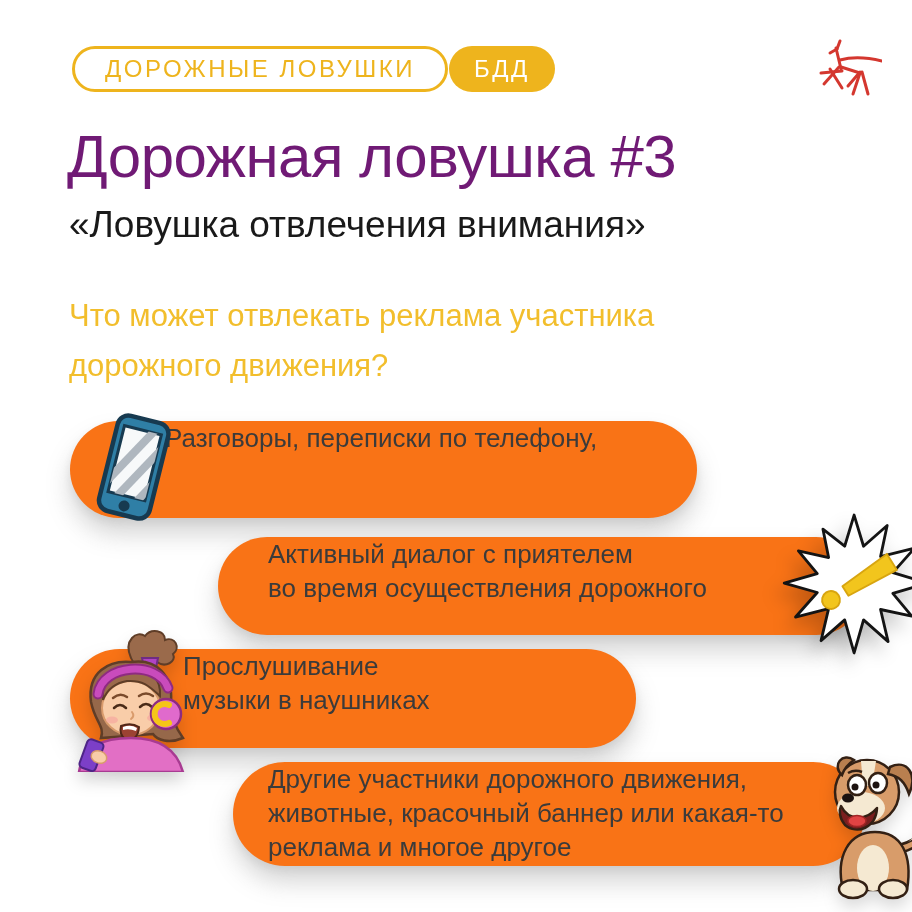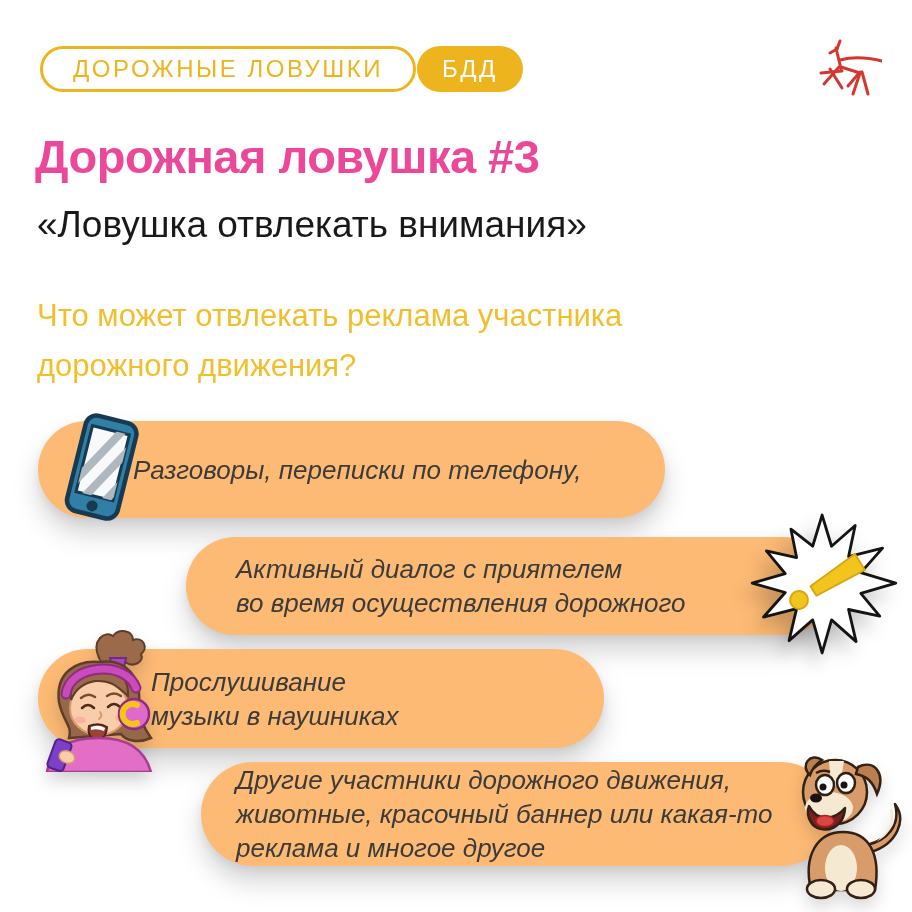--- a/index.html
+++ b/index.html
@@ -3,21 +3,21 @@
 <meta charset="utf-8">
 <style>
   html,body{margin:0;padding:0;}
   body{
     width:912px;height:912px;
     background:#ffffff;
     font-family:"Liberation Sans", sans-serif;
     position:relative;
     overflow:hidden;
   }
-  .stage{position:absolute;inset:0;}
+  .stage{position:absolute;inset:0;margin-left:32px;}
 
   
   .badge{
     position:absolute;top:46px;height:46px;
     border-radius:26px;
     display:flex;align-items:center;
     font-size:24px;font-weight:500;letter-spacing:2.5px;
     box-sizing:border-box;
     white-space:nowrap;
   }
@@ -33,44 +33,43 @@
     background:#EEB41D;
     color:#ffffff;
     padding:0 25px;
   }
 
   .logo{position:absolute;right:30px;top:36px;width:76px;height:62px;}
 
   
   .title{
     position:absolute;left:35px;top:131px;margin:0;
-    font-size:47px;line-height:52px;font-weight:700;
-    color:#ec4899;letter-spacing:-0.5px;
+    font-size:60px;line-height:52px;font-weight:400;
+    color:#701a75;letter-spacing:-0.5px;
   }
   .subtitle{
     position:absolute;left:37px;top:203px;
     font-size:37px;line-height:44px;font-weight:400;
     color:#191919;
   }
   .question{
     position:absolute;left:37px;top:291px;
     font-size:31px;line-height:50px;font-weight:500;
     color:#F2BE2C;
   }
   .question .qline{display:block;}
 
   
   .card{
     position:absolute;
-    background:#fdba74;
+    background:#f97316;
     border-radius:52px;
     box-shadow:0 16px 24px rgba(125,125,125,0.32), 0 4px 9px rgba(0,0,0,0.07);
-    display:flex;flex-direction:column;justify-content:center;
+    display:flex;flex-direction:column;
     box-sizing:border-box;
-    font-style:italic;
   }
   .card .line{
     display:block;
     font-size:26px;line-height:34px;
     color:#3b3b3b;font-weight:400;
     white-space:nowrap;
   }
   .card1{left:38px;top:421px;width:627px;height:97px;padding-left:95px;}
   .card2{left:186px;top:537px;width:647px;height:98px;padding-left:50px;}
   .card3{left:38px;top:649px;width:566px;height:99px;padding-left:113px;}
@@ -111,21 +110,21 @@
     <path d="M33,31 L18,48"></path>
     <path d="M24,33 L36,52"></path>
     <path d="M15,37 L36,35"></path>
     <path d="M35,31 L54,37"></path>
     <path d="M54,37 L47,58"></path>
     <path d="M56,36 L62,58"></path>
     <path d="M54,36 L42,50"></path>
   </svg>
 
   <h1 class="title">Дорожная ловушка #3</h1>
-  <div class="subtitle">«Ловушка отвлекать внимания»</div>
+  <div class="subtitle">«Ловушка отвлечения внимания»</div>
 
   <div class="question">
     <span class="qline">Что может отвлекать реклама участника</span>
     <span class="qline">дорожного движения?</span>
   </div>
 
   <div class="card card1">
     <svg class="phone-svg" viewBox="0 0 100 116">
       <g transform="rotate(14 50 58)">
         <rect x="24" y="6" width="52" height="98" rx="11" fill="#2F7FA6" stroke="#173A50" stroke-width="4.5"></rect>

